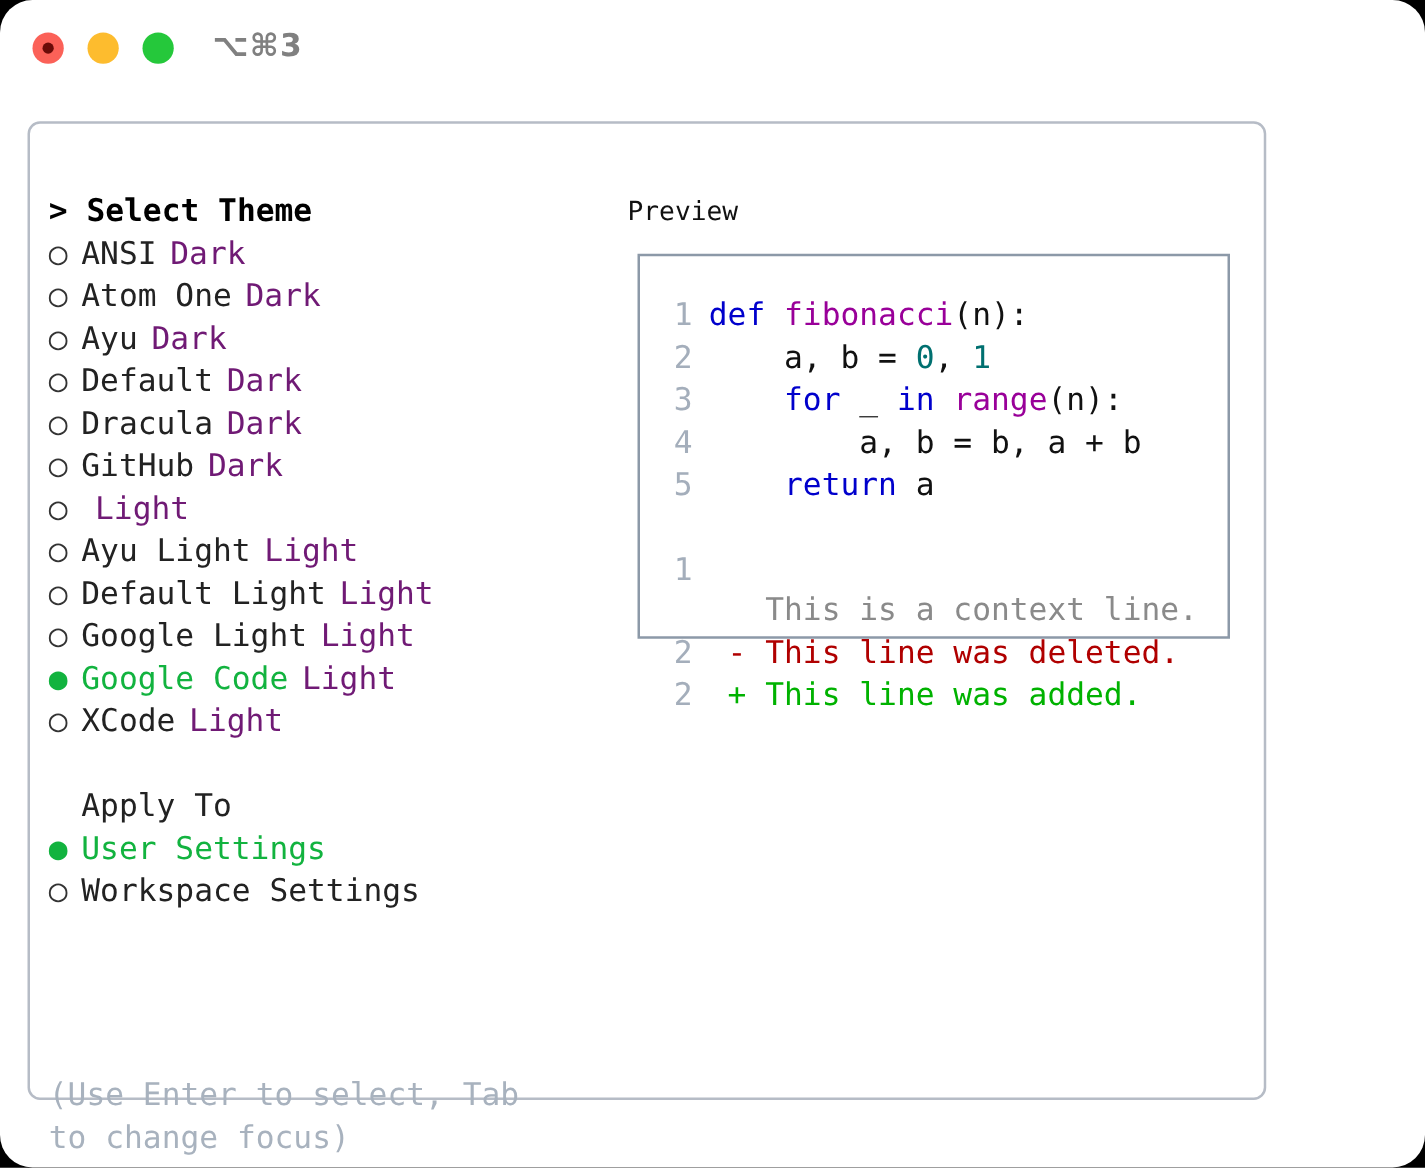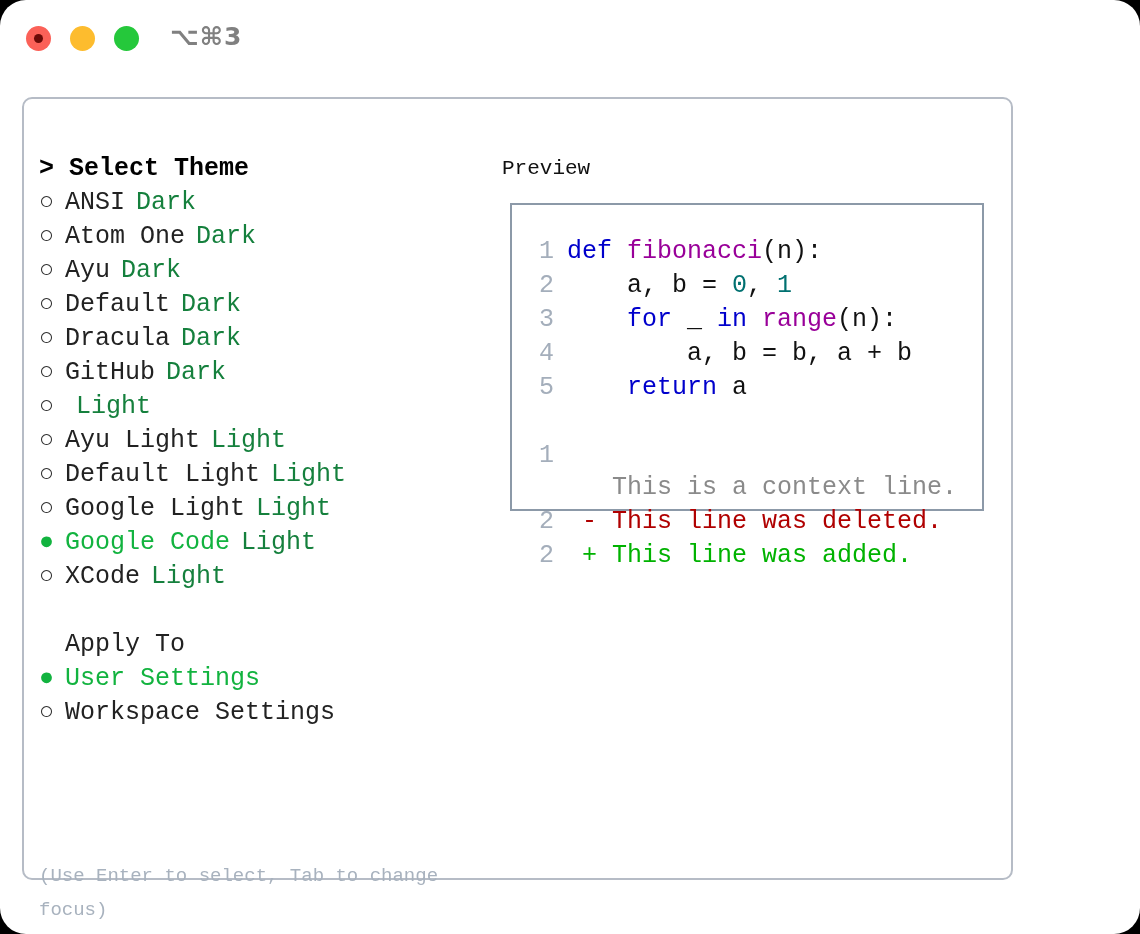--- a/index.html
+++ b/index.html
@@ -74,21 +74,20 @@
   #panel {
     position: absolute;
     left: 22px;
     top: 97px;
     width: 991px;
     height: 783px;
     border: 2px solid #b6bcc6;
     border-radius: 10px;
     box-sizing: border-box;
     background: #ffffff;
-    font-family: Liberation Mono, monospace;
   }
 
   
   #chooser {
     position: absolute;
     left: 15px;
     top: 53px;
     width: 450px;
   }
   .row {
@@ -110,32 +109,32 @@
   .bullet.on  { color: #12b33f; }
   .bullet.off { color: #333333; }
   .bullet.blank { color: transparent; }
   .row.header {
     font-weight: 700;
     color: #000000;
   }
   .row.selected .label { color: #12b33f; }
   .label { color: #222222; }
   .variant {
-    color: #15803d;
+    color: #701a75;
     margin-left: 11px;
     text-align: center;
   }
   .spacer { height: 34px; }
 
   #hint {
     position: absolute;
     left: 15px;
     top: 760px;
     width: 420px;
-    font-size: 19px;
+    font-size: 25px;
     line-height: 34px;
     color: #a8b2be;
     white-space: pre-wrap;
   }
 
   
   #preview-title {
     position: absolute;
     left: 478px;
     top: 53px;

